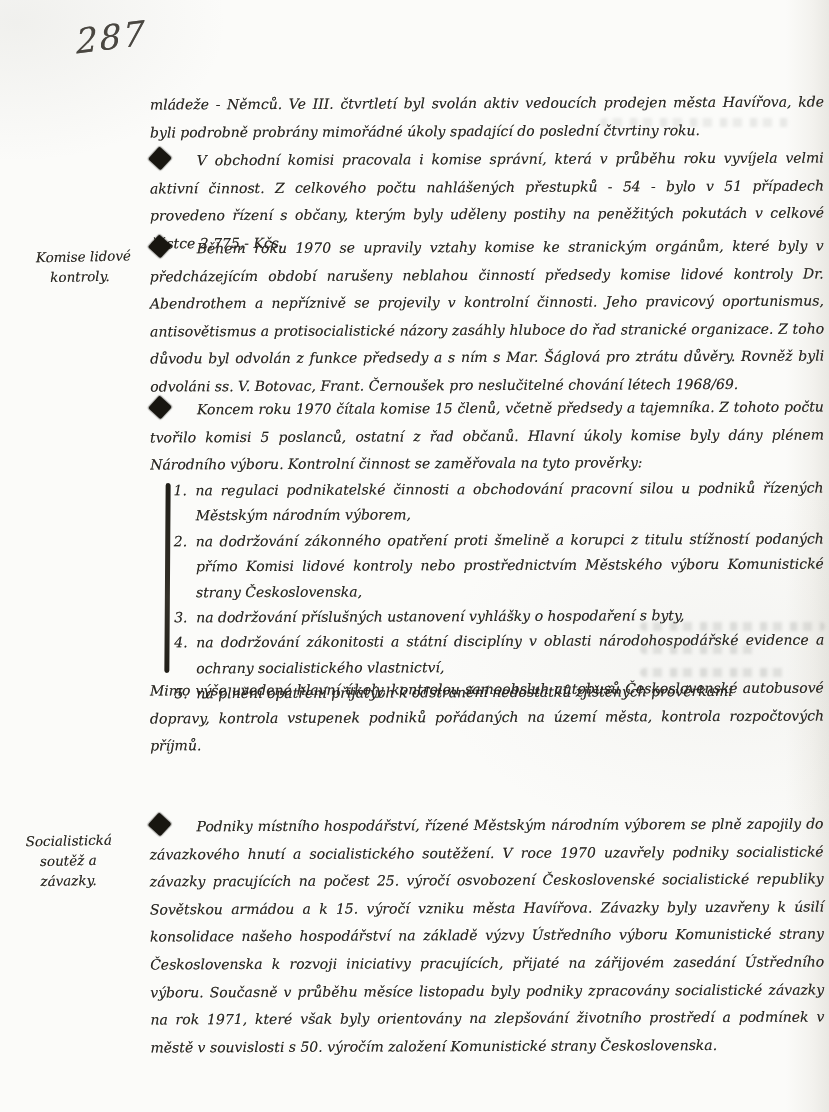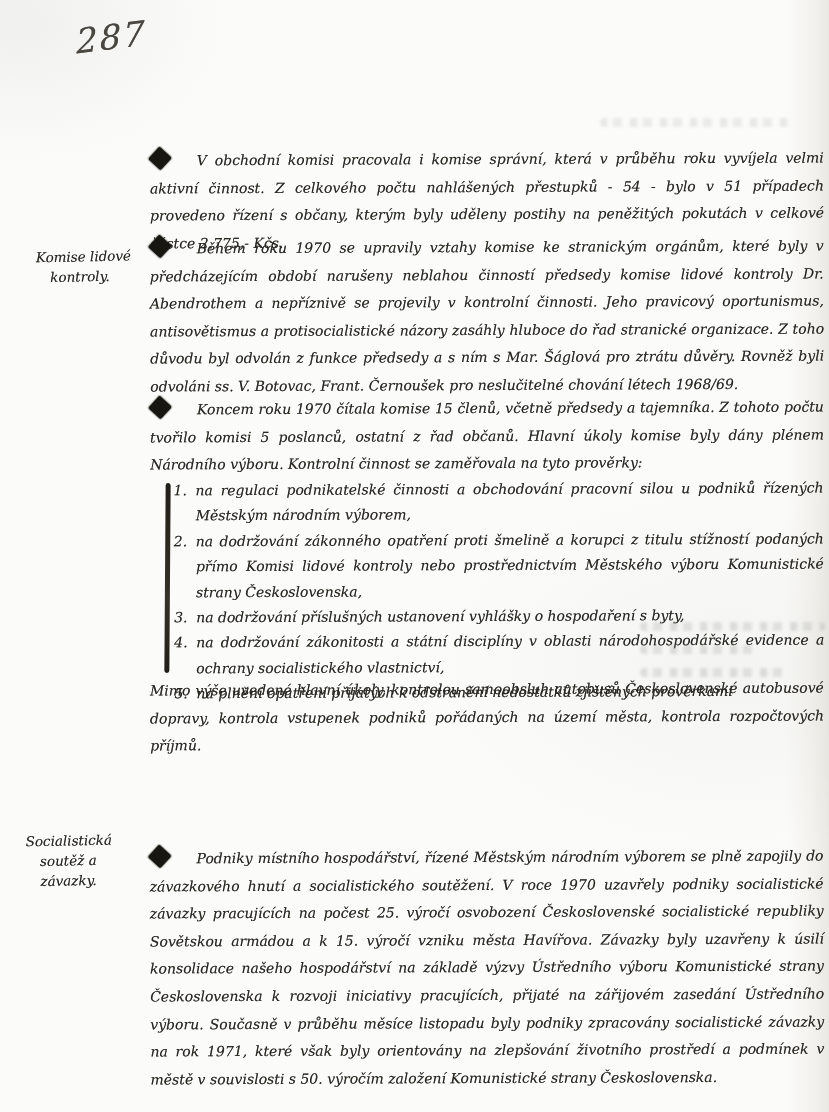--- a/index.html
+++ b/index.html
@@ -106,20 +106,23 @@
   <div class="marginnote ink" id="note-0">
     <span>Komise lidové</span>
     <span class="l2">kontroly.</span>
   </div>
 
   <div class="marginnote ink" id="note-1">
     <span>Socialistická</span>
     <span class="l2">soutěž a závazky.</span>
   </div>
 
+  <div class="col" style="top:90px">
+    <p class="para plain ink">mládeže - Němců. Ve III. čtvrtletí byl svolán aktiv vedoucích prodejen města Havířova, kde byli podrobně probrány mimořádné úkoly spadající do poslední čtvrtiny roku.</p>
+  </div>
 
   <div class="col" style="top:146px">
     <p class="para ink"><span class="diamond"></span><span>V obchodní komisi pracovala i komise správní, která v průběhu roku vyvíjela velmi aktivní činnost. Z celkového počtu nahlášených přestupků - 54 - bylo v 51 případech provedeno řízení s občany, kterým byly uděleny postihy na peněžitých pokutách v celkové částce 2.775,- Kčs.</span></p>
   </div>
 
   <div class="col" style="top:234px">
     <p class="para ink"><span class="diamond"></span><span>Během roku 1970 se upravily vztahy komise ke stranickým orgánům, které byly v předcházejícím období narušeny neblahou činností předsedy komise lidové kontroly Dr. Abendrothem a nepříznivě se projevily v kontrolní činnosti. Jeho pravicový oportunismus, antisovětismus a protisocialistické názory zasáhly hluboce do řad stranické organizace. Z toho důvodu byl odvolán z funkce předsedy a s ním s Mar. Šáglová pro ztrátu důvěry. Rovněž byli odvoláni ss. V. Botovac, Frant. Černoušek pro neslučitelné chování létech 1968/69.</span></p>
   </div>
 
   <div class="col" style="top:395px">
@@ -136,21 +139,21 @@
       <li><span class="num">4.</span><span>na dodržování zákonitosti a státní disciplíny v oblasti národohospodářské evidence a ochrany socialistického vlastnictví,</span></li>
       <li><span class="num">5.</span><span>na plnění opatření přijatých k odstranění nedostatků zjištěných prověrkami</span></li>
     </ol>
   </div>
 
   <div class="col" style="top:676px">
     <p class="para plain ink">Mimo výše uvedené hlavní úkoly, kontrolou samoobsluh autobusů Československé autobusové dopravy, kontrola vstupenek podniků pořádaných na území města, kontrola rozpočtových příjmů.</p>
   </div>
 
 
-  <div class="col" style="top:844px">
+  <div class="col" style="top:812px">
     <p class="para ink"><span class="diamond"></span><span>Podniky místního hospodářství, řízené Městským národním výborem se plně zapojily do závazkového hnutí a socialistického soutěžení. V roce 1970 uzavřely podniky socialistické závazky pracujících na počest 25. výročí osvobození Československé socialistické republiky Sovětskou armádou a k 15. výročí vzniku města Havířova. Závazky byly uzavřeny k úsilí konsolidace našeho hospodářství na základě výzvy Ústředního výboru Komunistické strany Československa k rozvoji iniciativy pracujících, přijaté na zářijovém zasedání Ústředního výboru. Současně v průběhu měsíce listopadu byly podniky zpracovány socialistické závazky na rok 1971, které však byly orientovány na zlepšování životního prostředí a podmínek v městě v souvislosti s 50. výročím založení Komunistické strany Československa.</span></p>
   </div>
 
   <div class="bleed" id="bleed-mid">
     <div class="bl"></div>
       <div class="bl"></div>
       <div class="bl"></div>
   </div>
   <div class="bleed" id="bleed-top">
     <div class="bl"></div>

